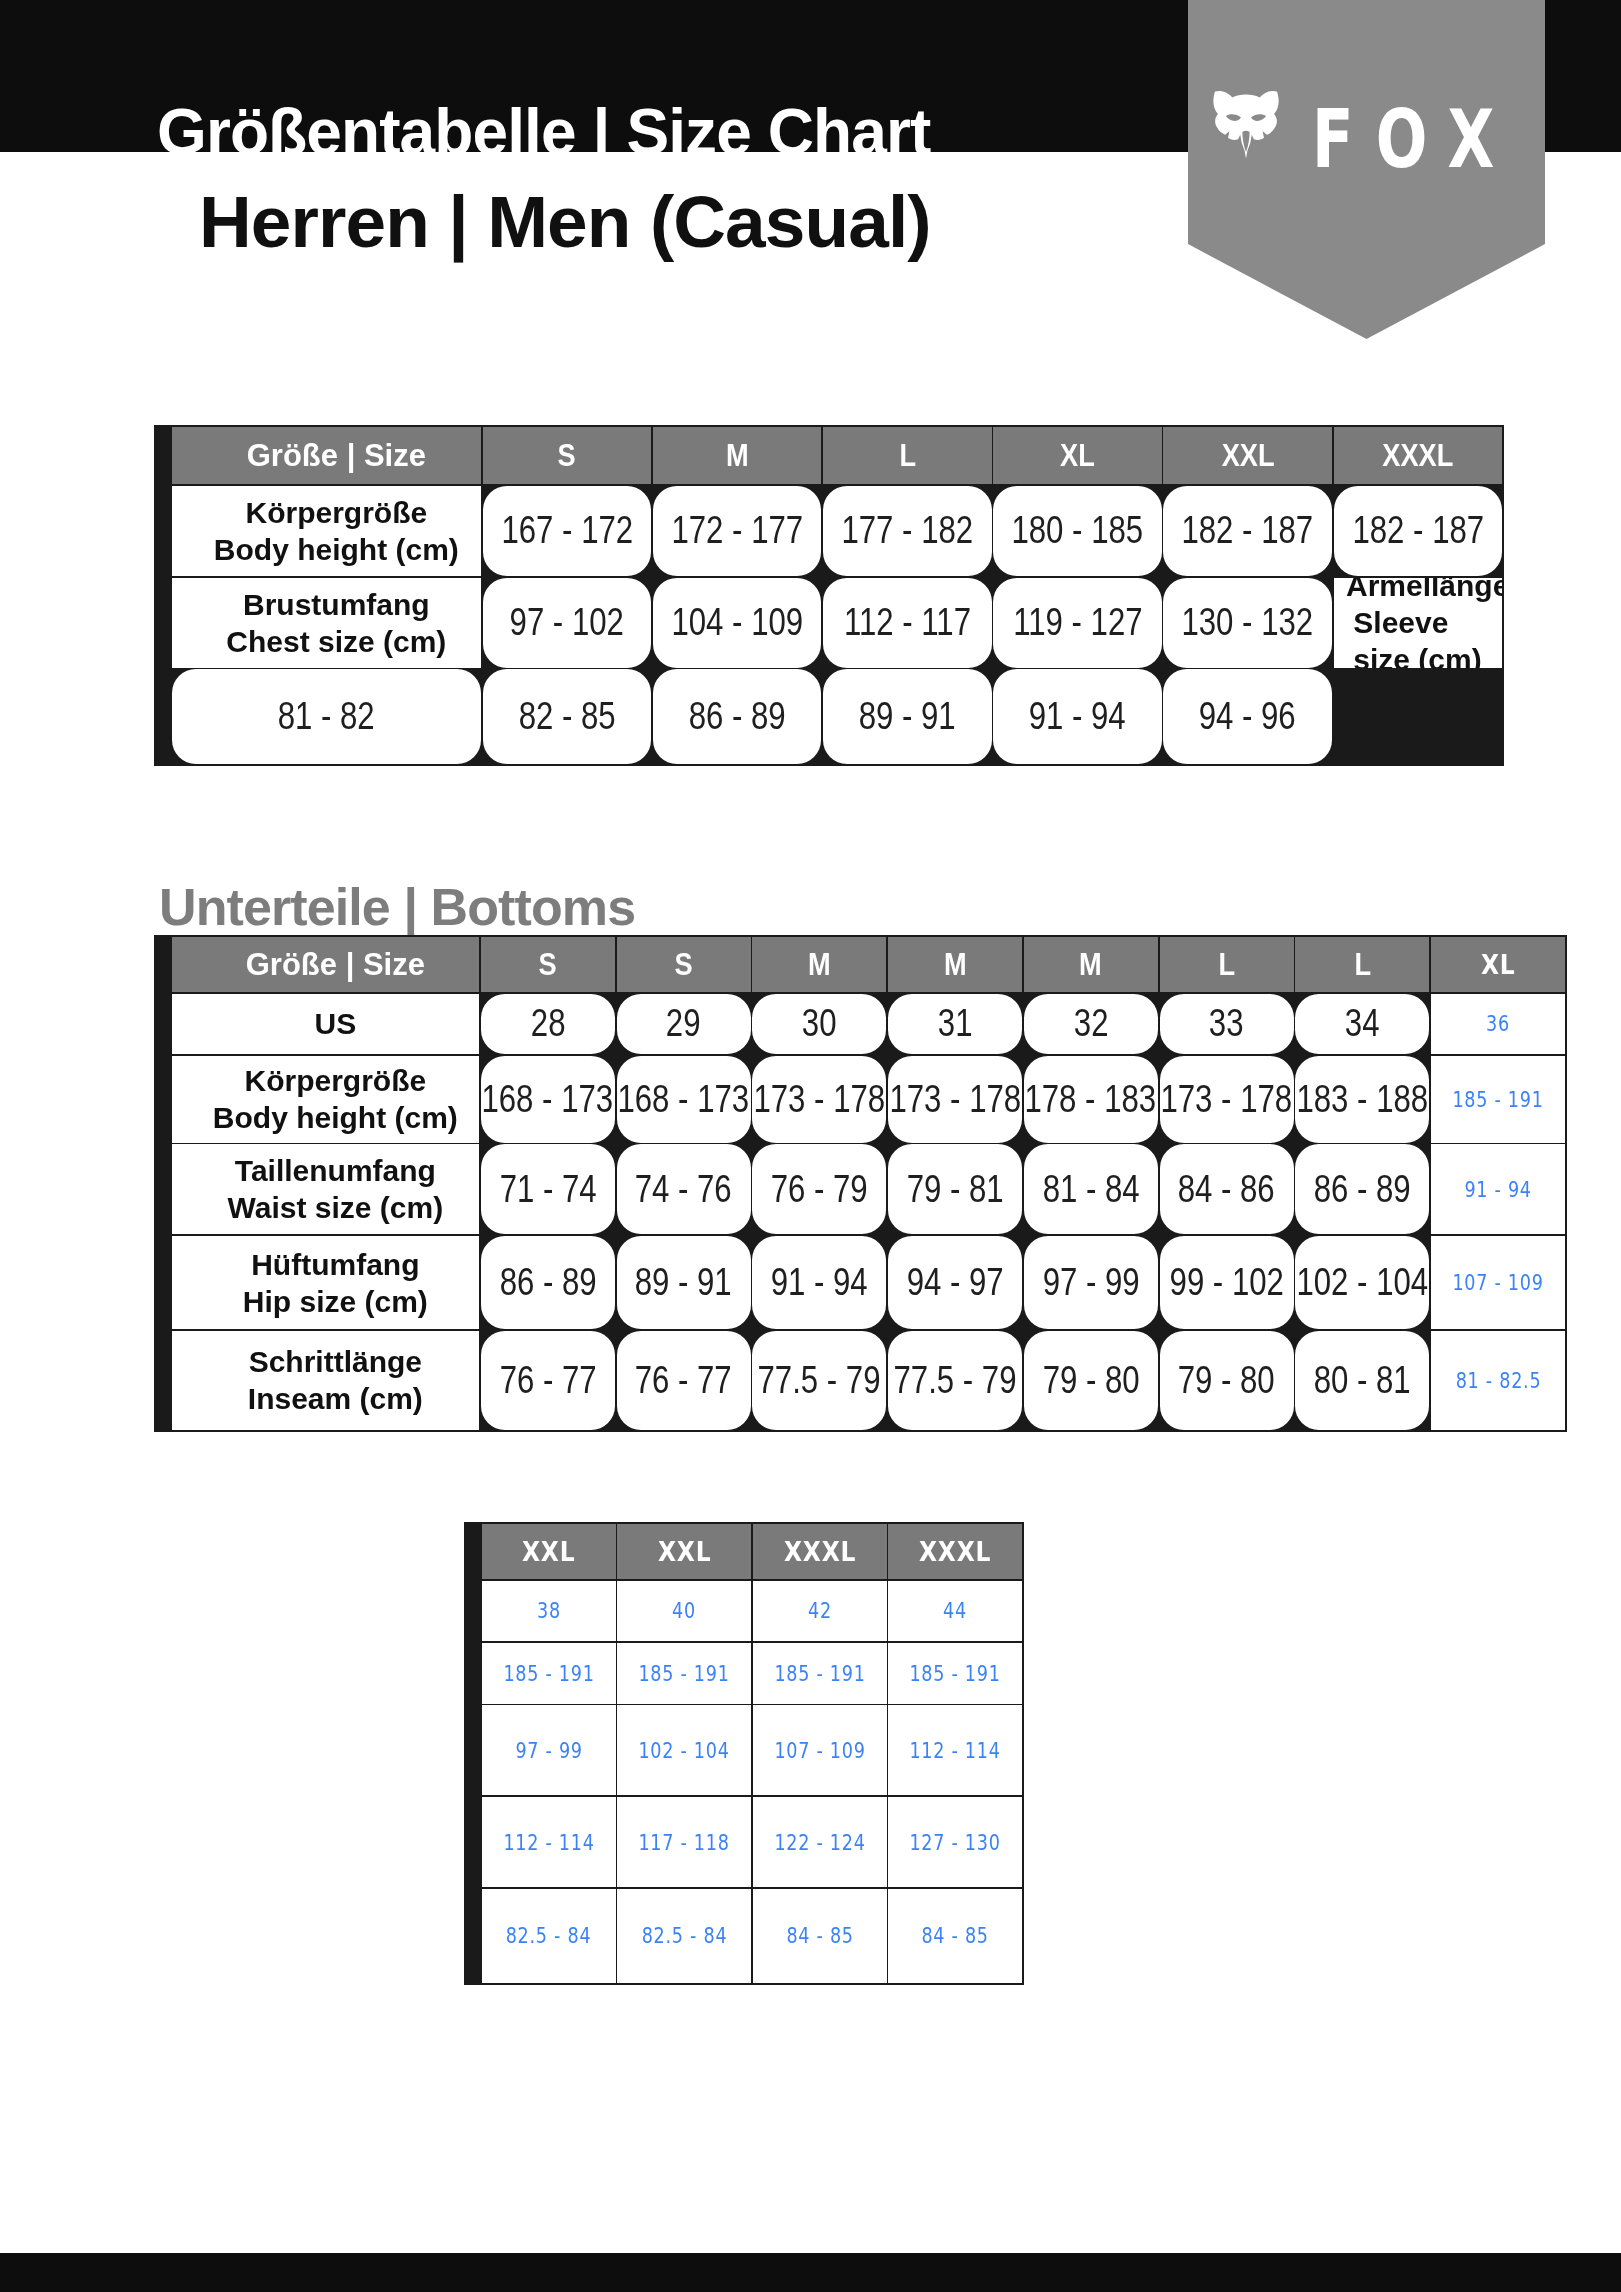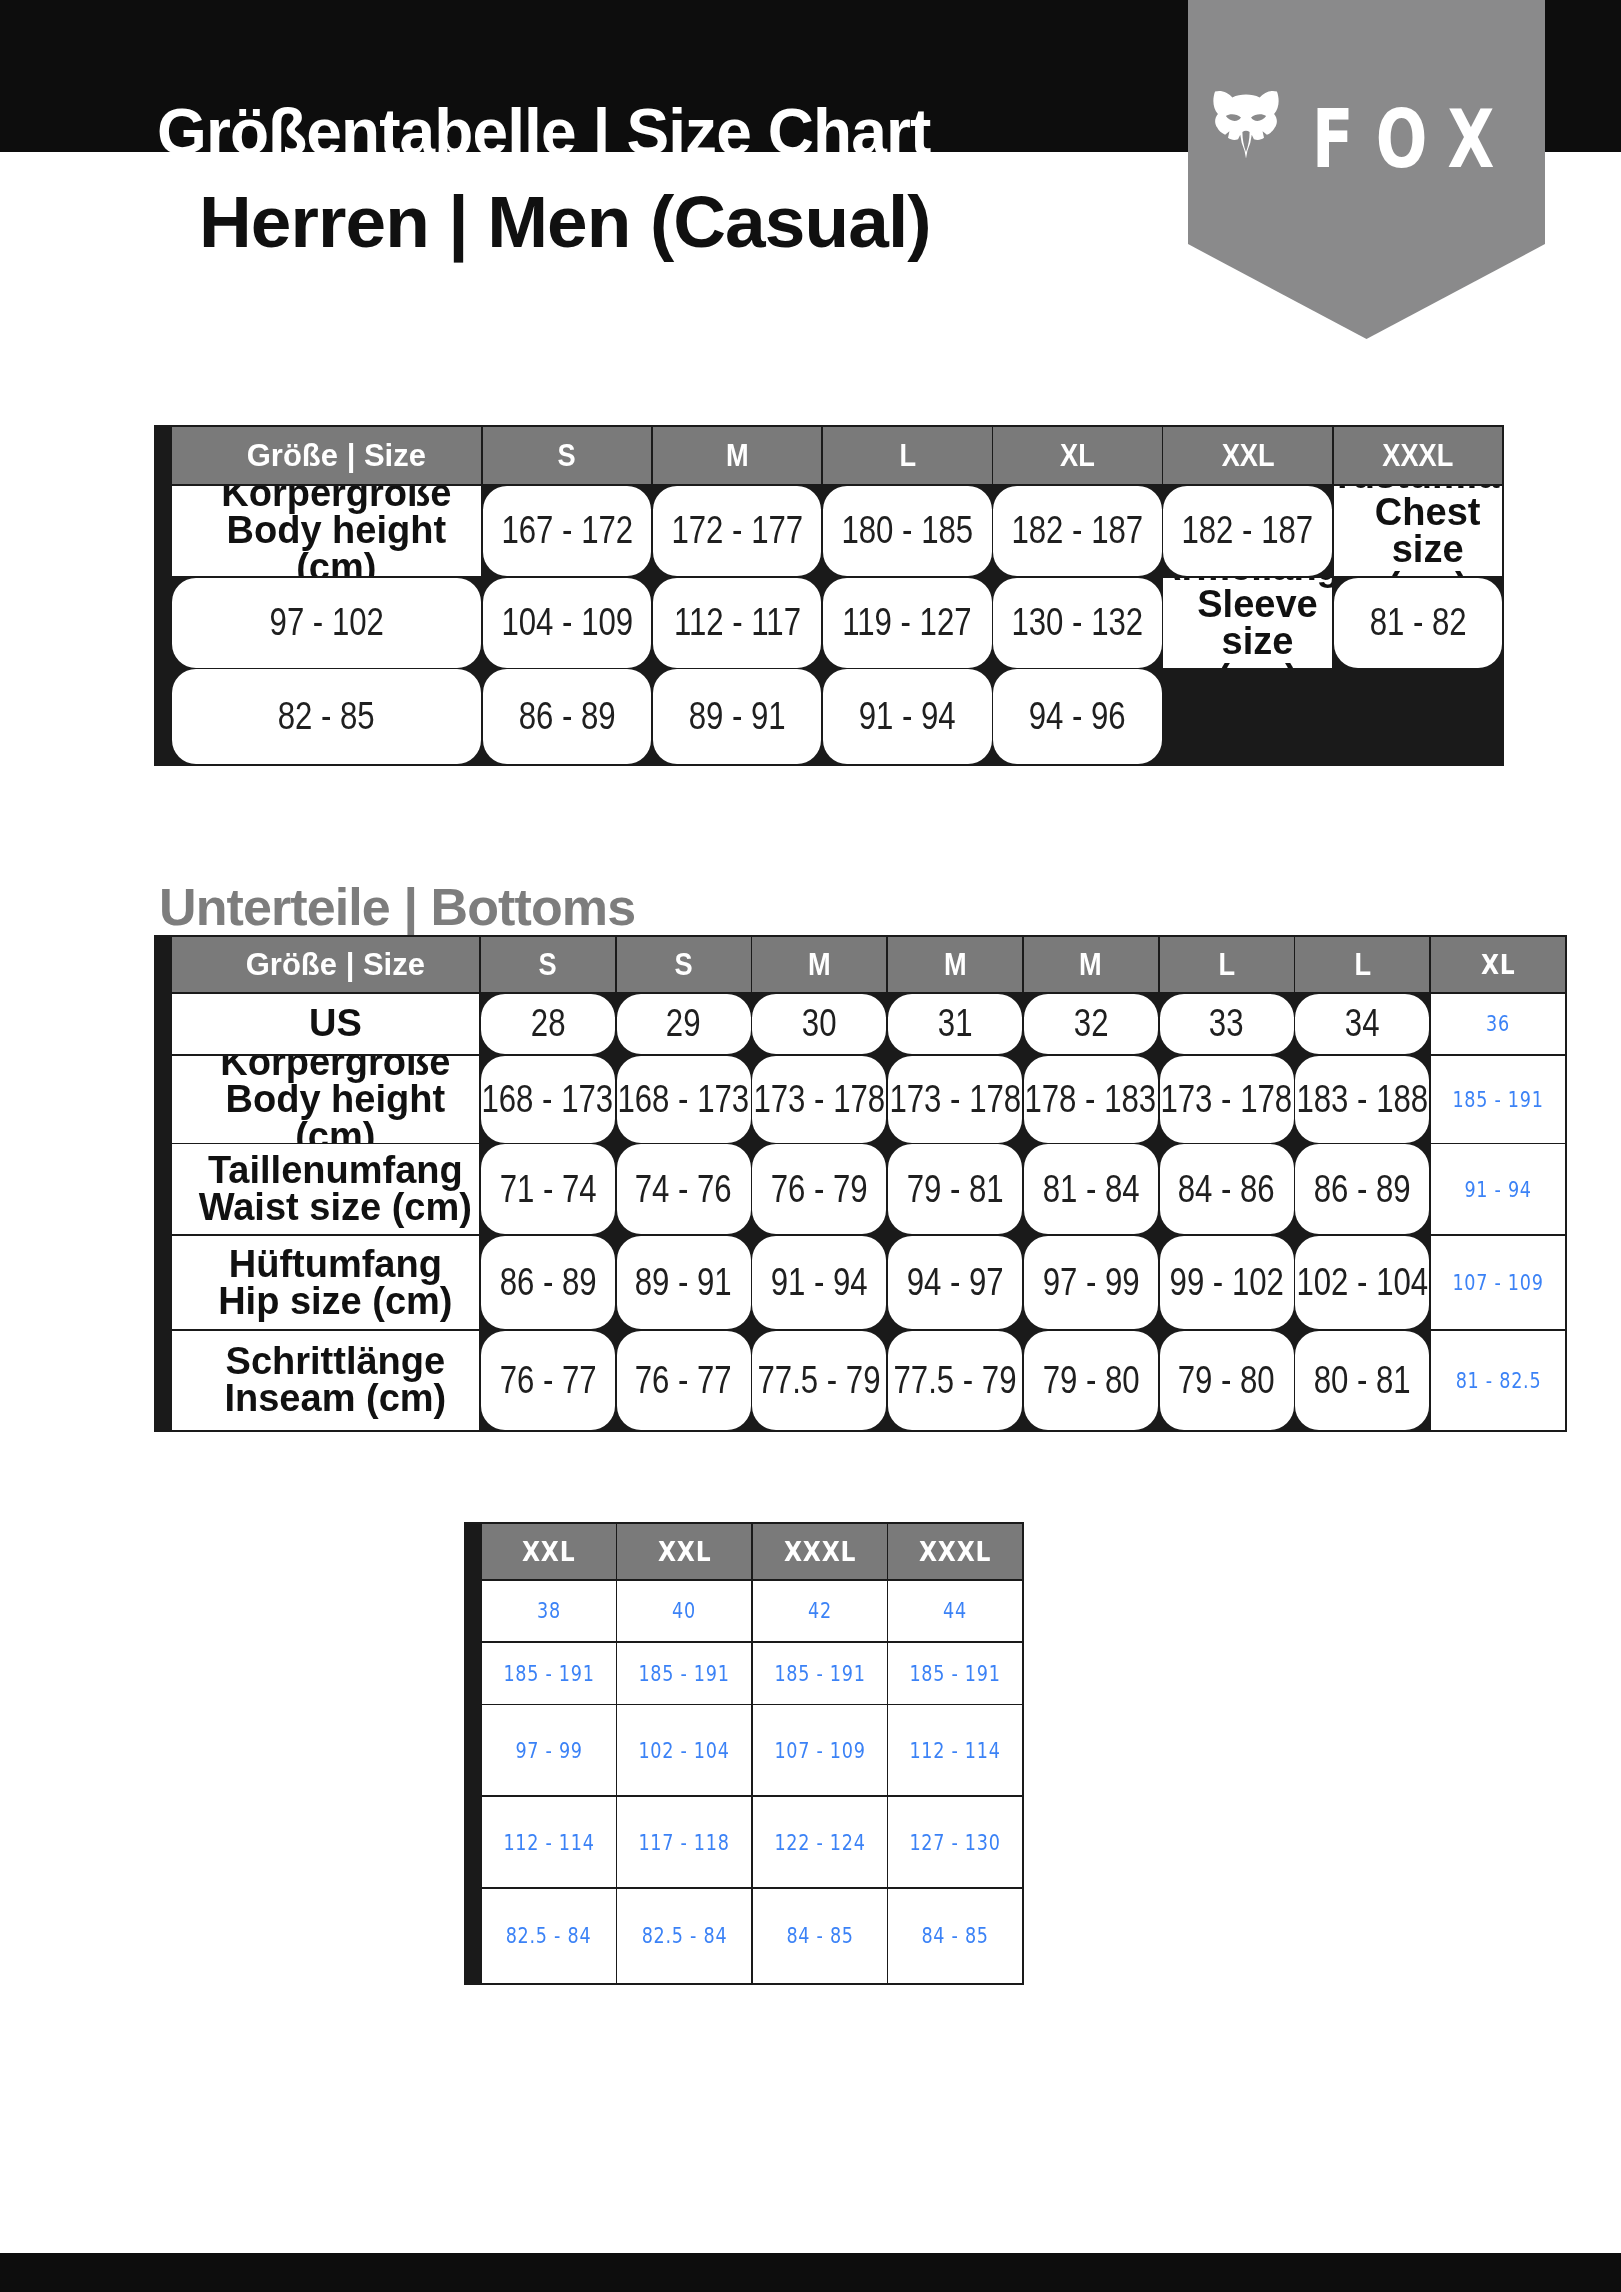--- a/index.html
+++ b/index.html
@@ -42,21 +42,21 @@
         grid-template-columns:repeat(4,1fr);
         grid-template-rows:55px 60px 61px 90px 90px 1fr;}
 
   .gs{justify-content:flex-start;padding-left:19.7px;font-weight:700;color:#ffffff;font-size:31px;}
   .size{font-weight:700;color:#ffffff;font-size:32px;}
   .size>span{display:inline-block;transform:scaleX(.85);}
   .size-alt{font-family:"DejaVu Sans",sans-serif;font-weight:700;color:#ffffff;font-size:26px;}
   .size-alt>span{display:inline-block;transform:scaleX(.9);letter-spacing:0.9px;}
 
   .lbl{flex-direction:column;align-items:flex-start;justify-content:center;
-       padding-left:19.7px;font-weight:700;font-size:38px;line-height:37px;color:#111111;text-align:center;}
+       padding-left:19.7px;font-weight:700;font-size:30px;line-height:37px;color:#111111;}
   .num{font-size:38px;color:#1f1f1f;border-radius:24px;}
   .num>span{display:inline-block;transform:scaleX(.82);white-space:nowrap;}
   .alt{font-family:"DejaVu Sans",sans-serif;font-size:22px;color:#3b82f6;}
   .alt>span{display:inline-block;transform:scaleX(.8);white-space:nowrap;letter-spacing:0.9px;}
 
   
   .bottom-bar{position:absolute;left:0;top:2253px;width:1621px;height:39px;background:#0d0d0d;}
 </style>
 </head>
 <body>
@@ -108,20 +108,23 @@
       <span>Körpergröße</span>
         <span>Body height (cm)</span>
     </div>
     <div class="c num">
         <span>167 - 172</span>
       </div>
     <div class="c num">
         <span>172 - 177</span>
       </div>
     <div class="c num">
+        <span>177 - 182</span>
+      </div>
+    <div class="c num">
         <span>180 - 185</span>
       </div>
     <div class="c num">
         <span>182 - 187</span>
       </div>
     <div class="c num">
         <span>182 - 187</span>
       </div>
 
     <div class="c lbl">

